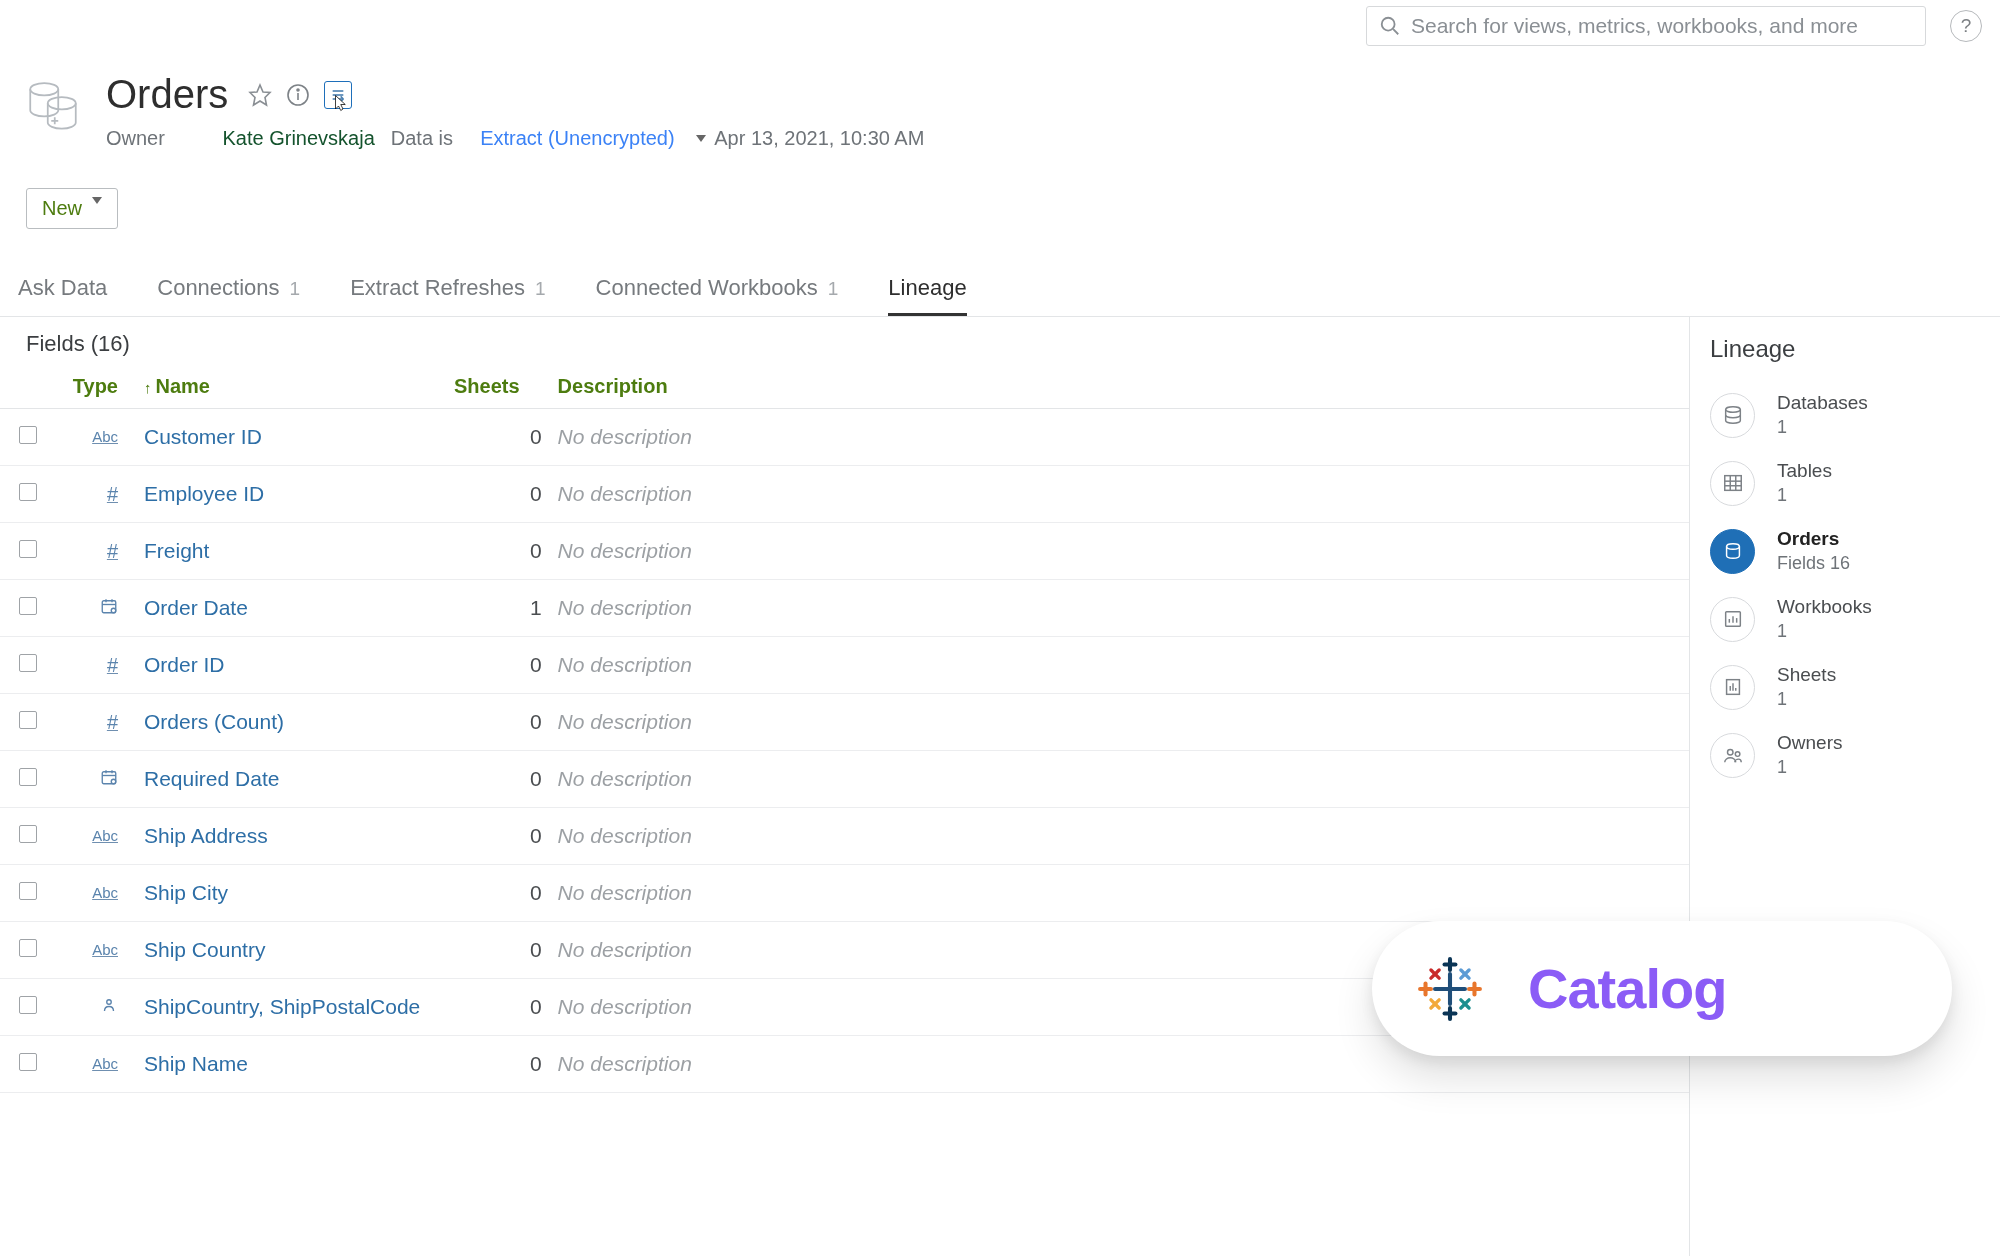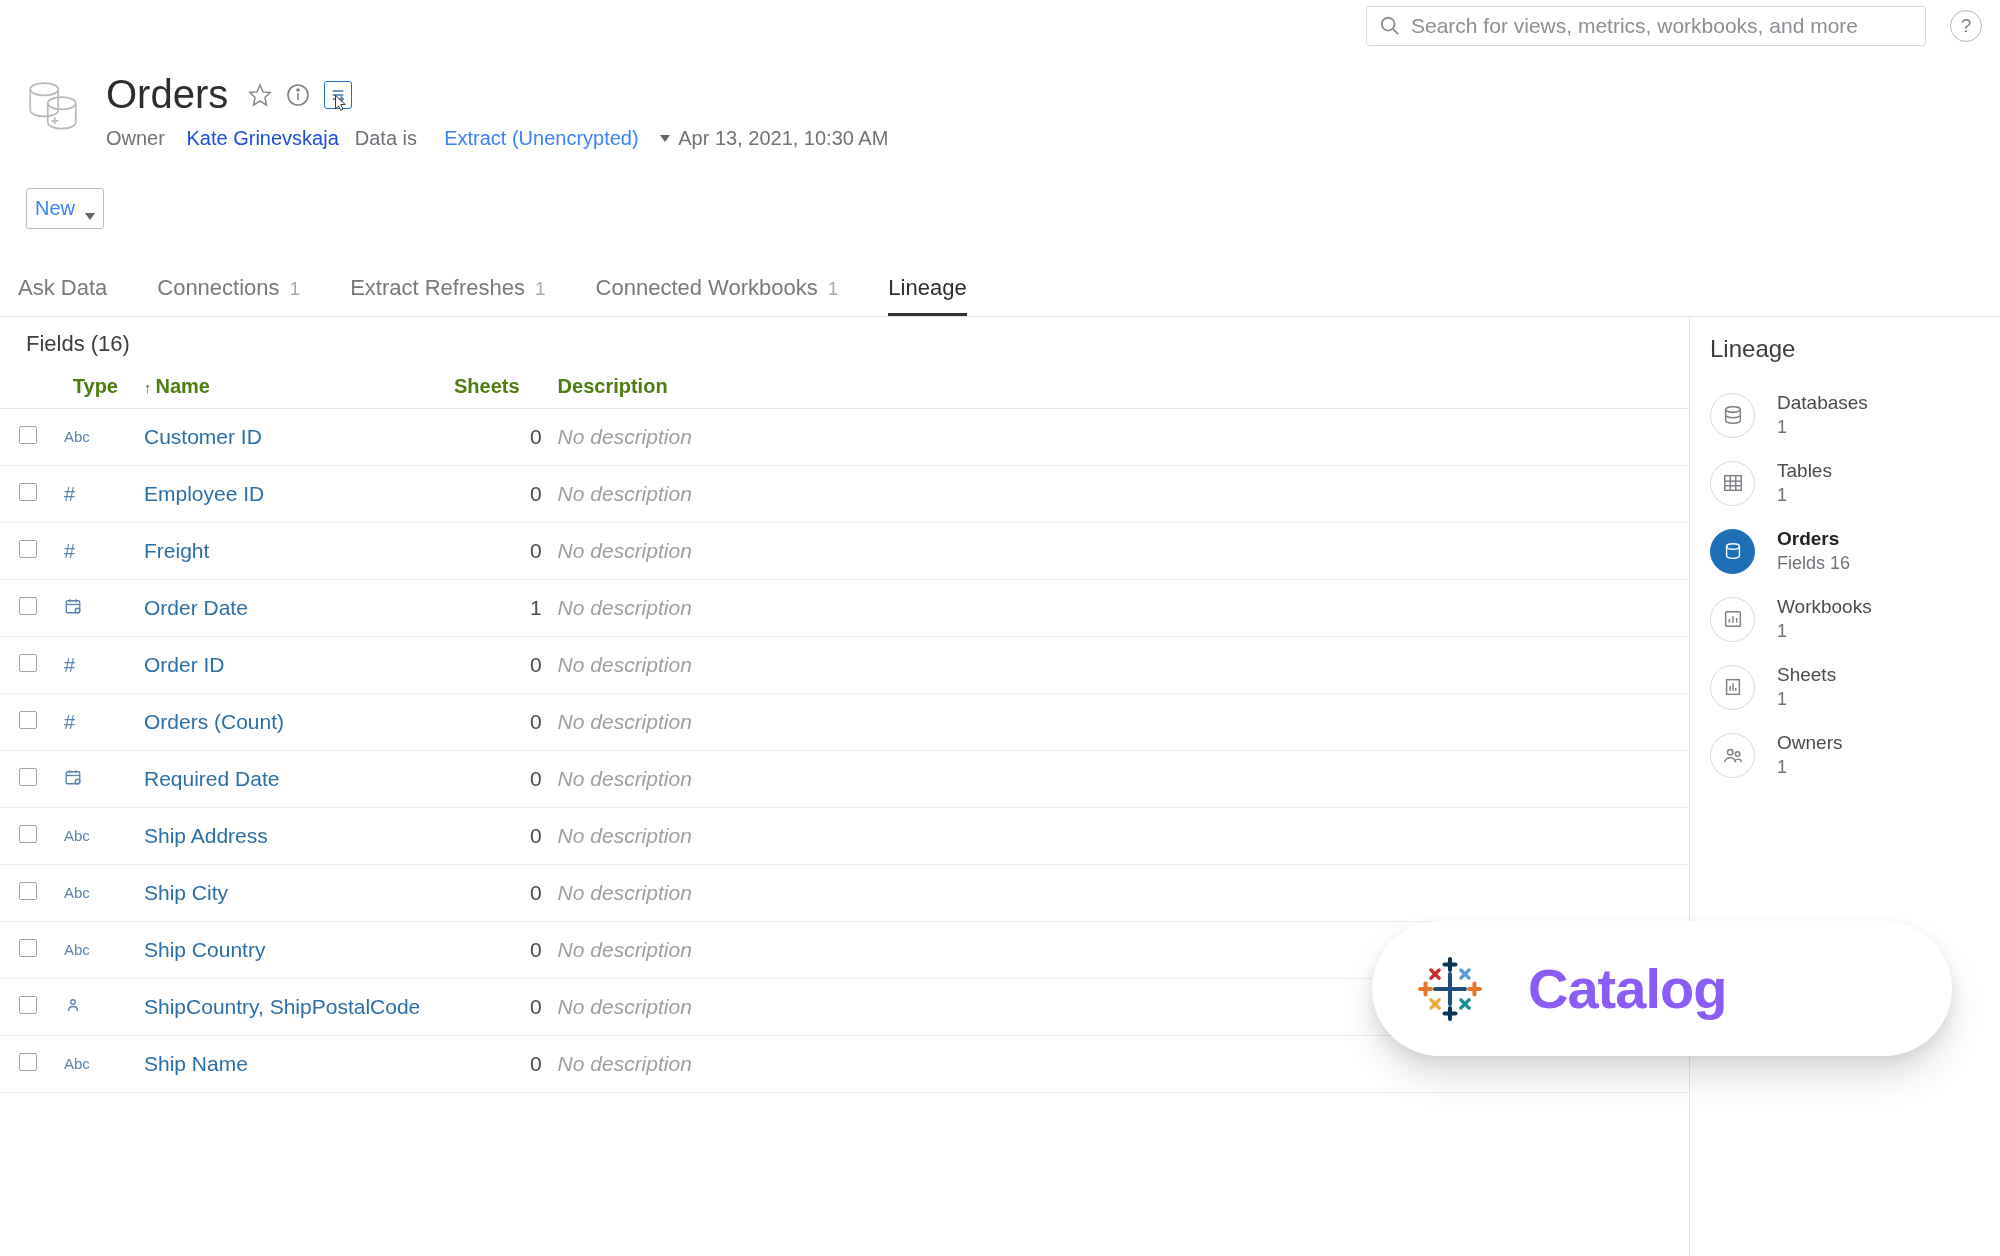--- a/index.html
+++ b/index.html
@@ -93,46 +93,46 @@
     pointer-events: none;
   }
   .meta-row {
     margin-top: 10px;
     font-size: 20px;
     color: #6e7378;
     display: flex;
     align-items: center;
     gap: 16px;
   }
-  .meta-row .owner-link { color: #1d4ed8; }
+  .meta-row .owner-link { color: #14532d; margin-left: 36px; }
   .extract-link { color: #3b82f6; }
   .meta-chuck { display: flex; align-items: center; gap: 8px; }
   .caret-down {
     width: 0; height: 0;
     border-left: 5px solid transparent;
     border-right: 5px solid transparent;
     border-top: 7px solid #666;
     display: inline-block;
   }
 
   
   .toolbar {
     padding: 28px 0 0 26px;
   }
   .new-btn {
     border: 1px solid #b9bdc0;
     border-radius: 3px;
-    padding: 8px 8px;
+    padding: 8px 15px;
     font-size: 20px;
     background: #fff;
     cursor: pointer;
     display: inline-flex;
-    align-items: flex-end;
+    align-items: flex-start;
     gap: 10px;
-    color: #3b82f6;
+    color: #4d7c0f;
   }
 
   
   .tabs {
     display: flex;
     gap: 50px;
     padding: 46px 0 0 18px;
     border-bottom: 1px solid #e3e5e7;
     font-size: 22px;
     color: #767a7e;
@@ -188,22 +188,22 @@
   table.fields th.col-sheets { width: 100px; text-align: right; padding-right: 30px;}
   .sort-arrow { font-size: 15px; margin-right: 4px; }
 
   table.fields tbody td {
     padding: 16px 8px;
     border-bottom: 1px solid #ecedef;
     vertical-align: middle;
   }
   table.fields tbody td.cb { text-align: center; }
   table.fields tbody td.type {
-    text-align: left; padding-right: 18px;
-    color: #6f8fb0; font-size: 16px;
+    text-align: right; padding-right: 18px;
+    color: #6f8fb0; font-size: 16px; text-decoration: underline;
   }
   .type-badge { color: #5b84ad; }
   .field-name { color: #2d6ea6; cursor: pointer; }
   td.sheets { text-align: right; padding-right: 30px; color: #4a4d50; }
   td.desc { color: #9ca0a4; font-style: italic; }
 
   
   .cb-box {
     width: 18px; height: 18px;
     border: 1.5px solid #9fa3a7;

